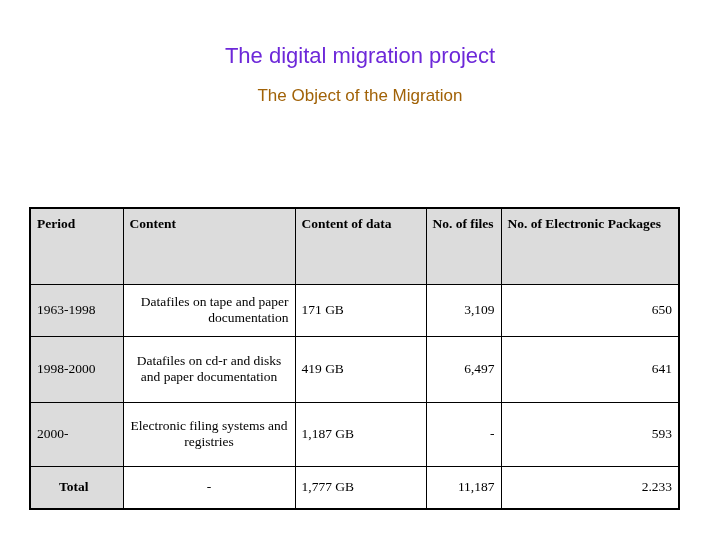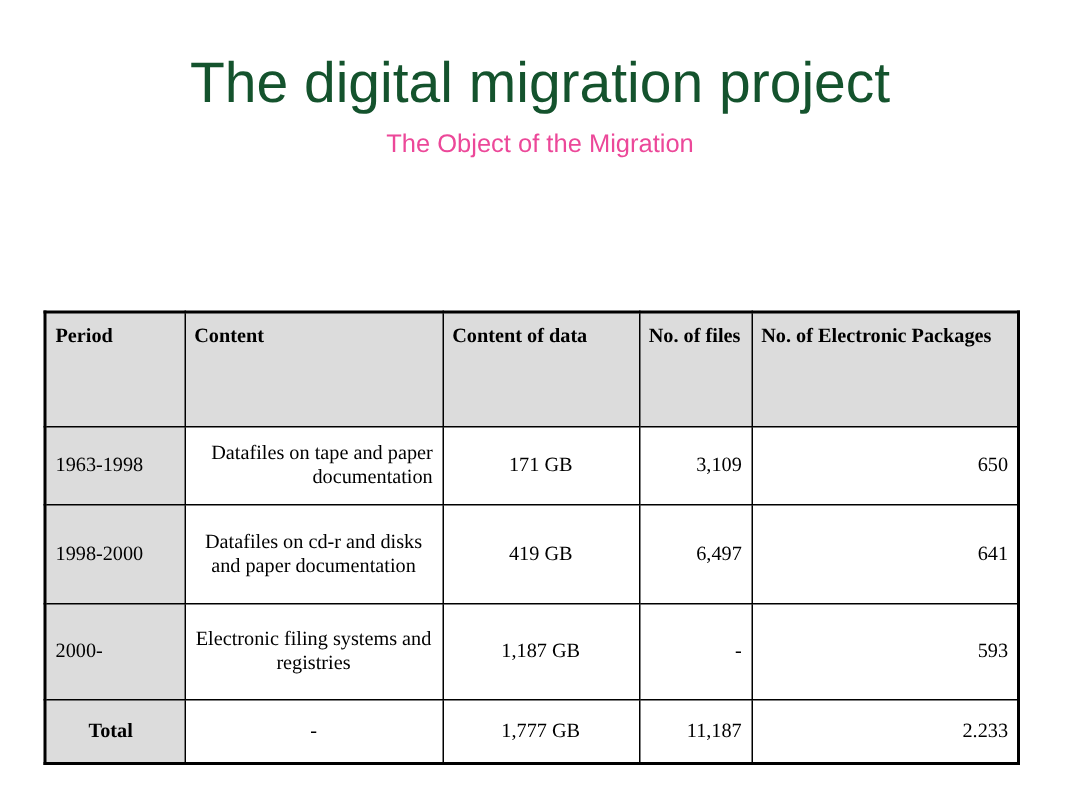--- a/index.html
+++ b/index.html
@@ -26,33 +26,33 @@
   
   .title-block {
     position: absolute;
     left: 0;
     top: 36px;
     width: 720px;
     text-align: center;
   }
   .slide-title {
     font-family: "Liberation Sans", sans-serif;
-    font-size: 38px;
+    font-size: 22px;
     line-height: 40px;
     font-weight: normal;
-    color: #14532d;
+    color: #6d28d9;
     letter-spacing: 0px;
     white-space: nowrap;
   }
   .slide-subtitle {
     font-family: "Liberation Sans", sans-serif;
     font-size: 17px;
     line-height: 22px;
     font-weight: normal;
-    color: #ec4899;
+    color: #a16207;
     margin-top: 9px;
     white-space: nowrap;
   }
 
   
   .table-wrap {
     position: absolute;
     left: 29px;
     top: 207px;
     width: 649px;
@@ -96,21 +96,21 @@
 
   td.content {
     background: #ffffff;
     text-align: center;
   }
   td.content.wrapped {
     text-align: right;
   }
   td.num {
     background: #ffffff;
-    text-align: center;
+    text-align: left;
     padding-right: 9px;
   }
   td.files {
     background: #ffffff;
     text-align: right;
     padding-right: 18px;
   }
   td.pkgs {
     background: #ffffff;
     text-align: right;

